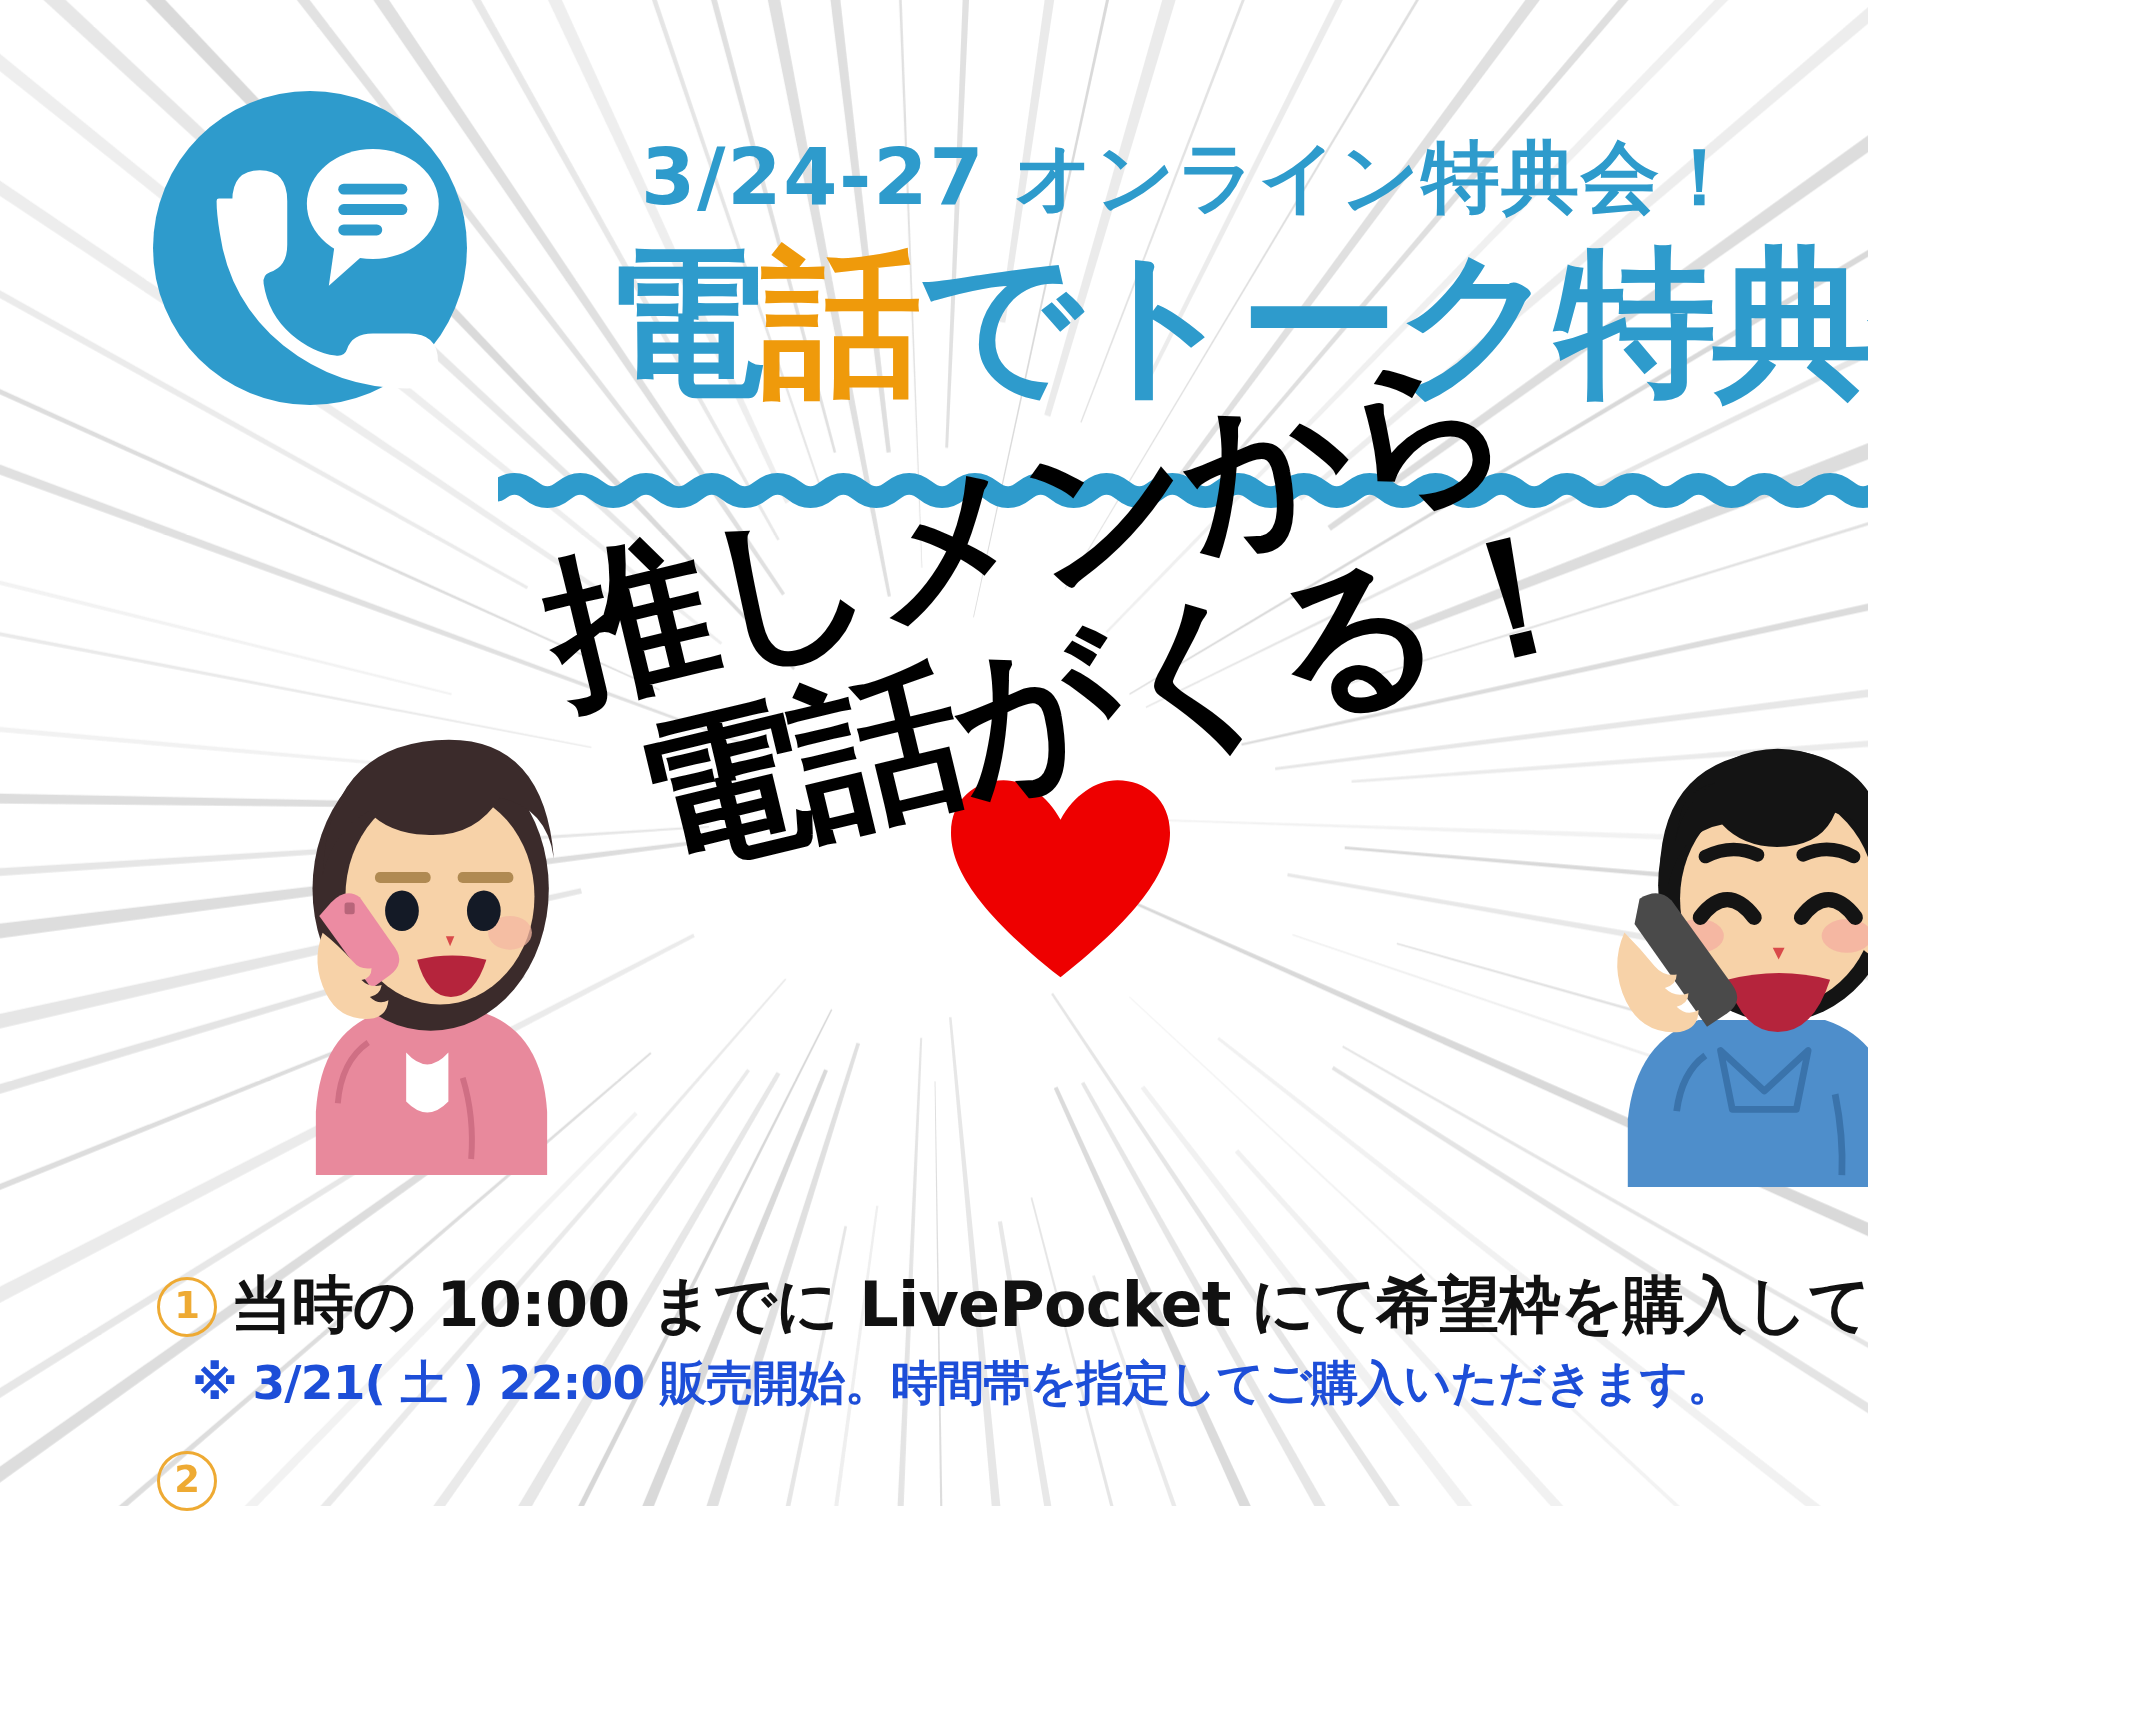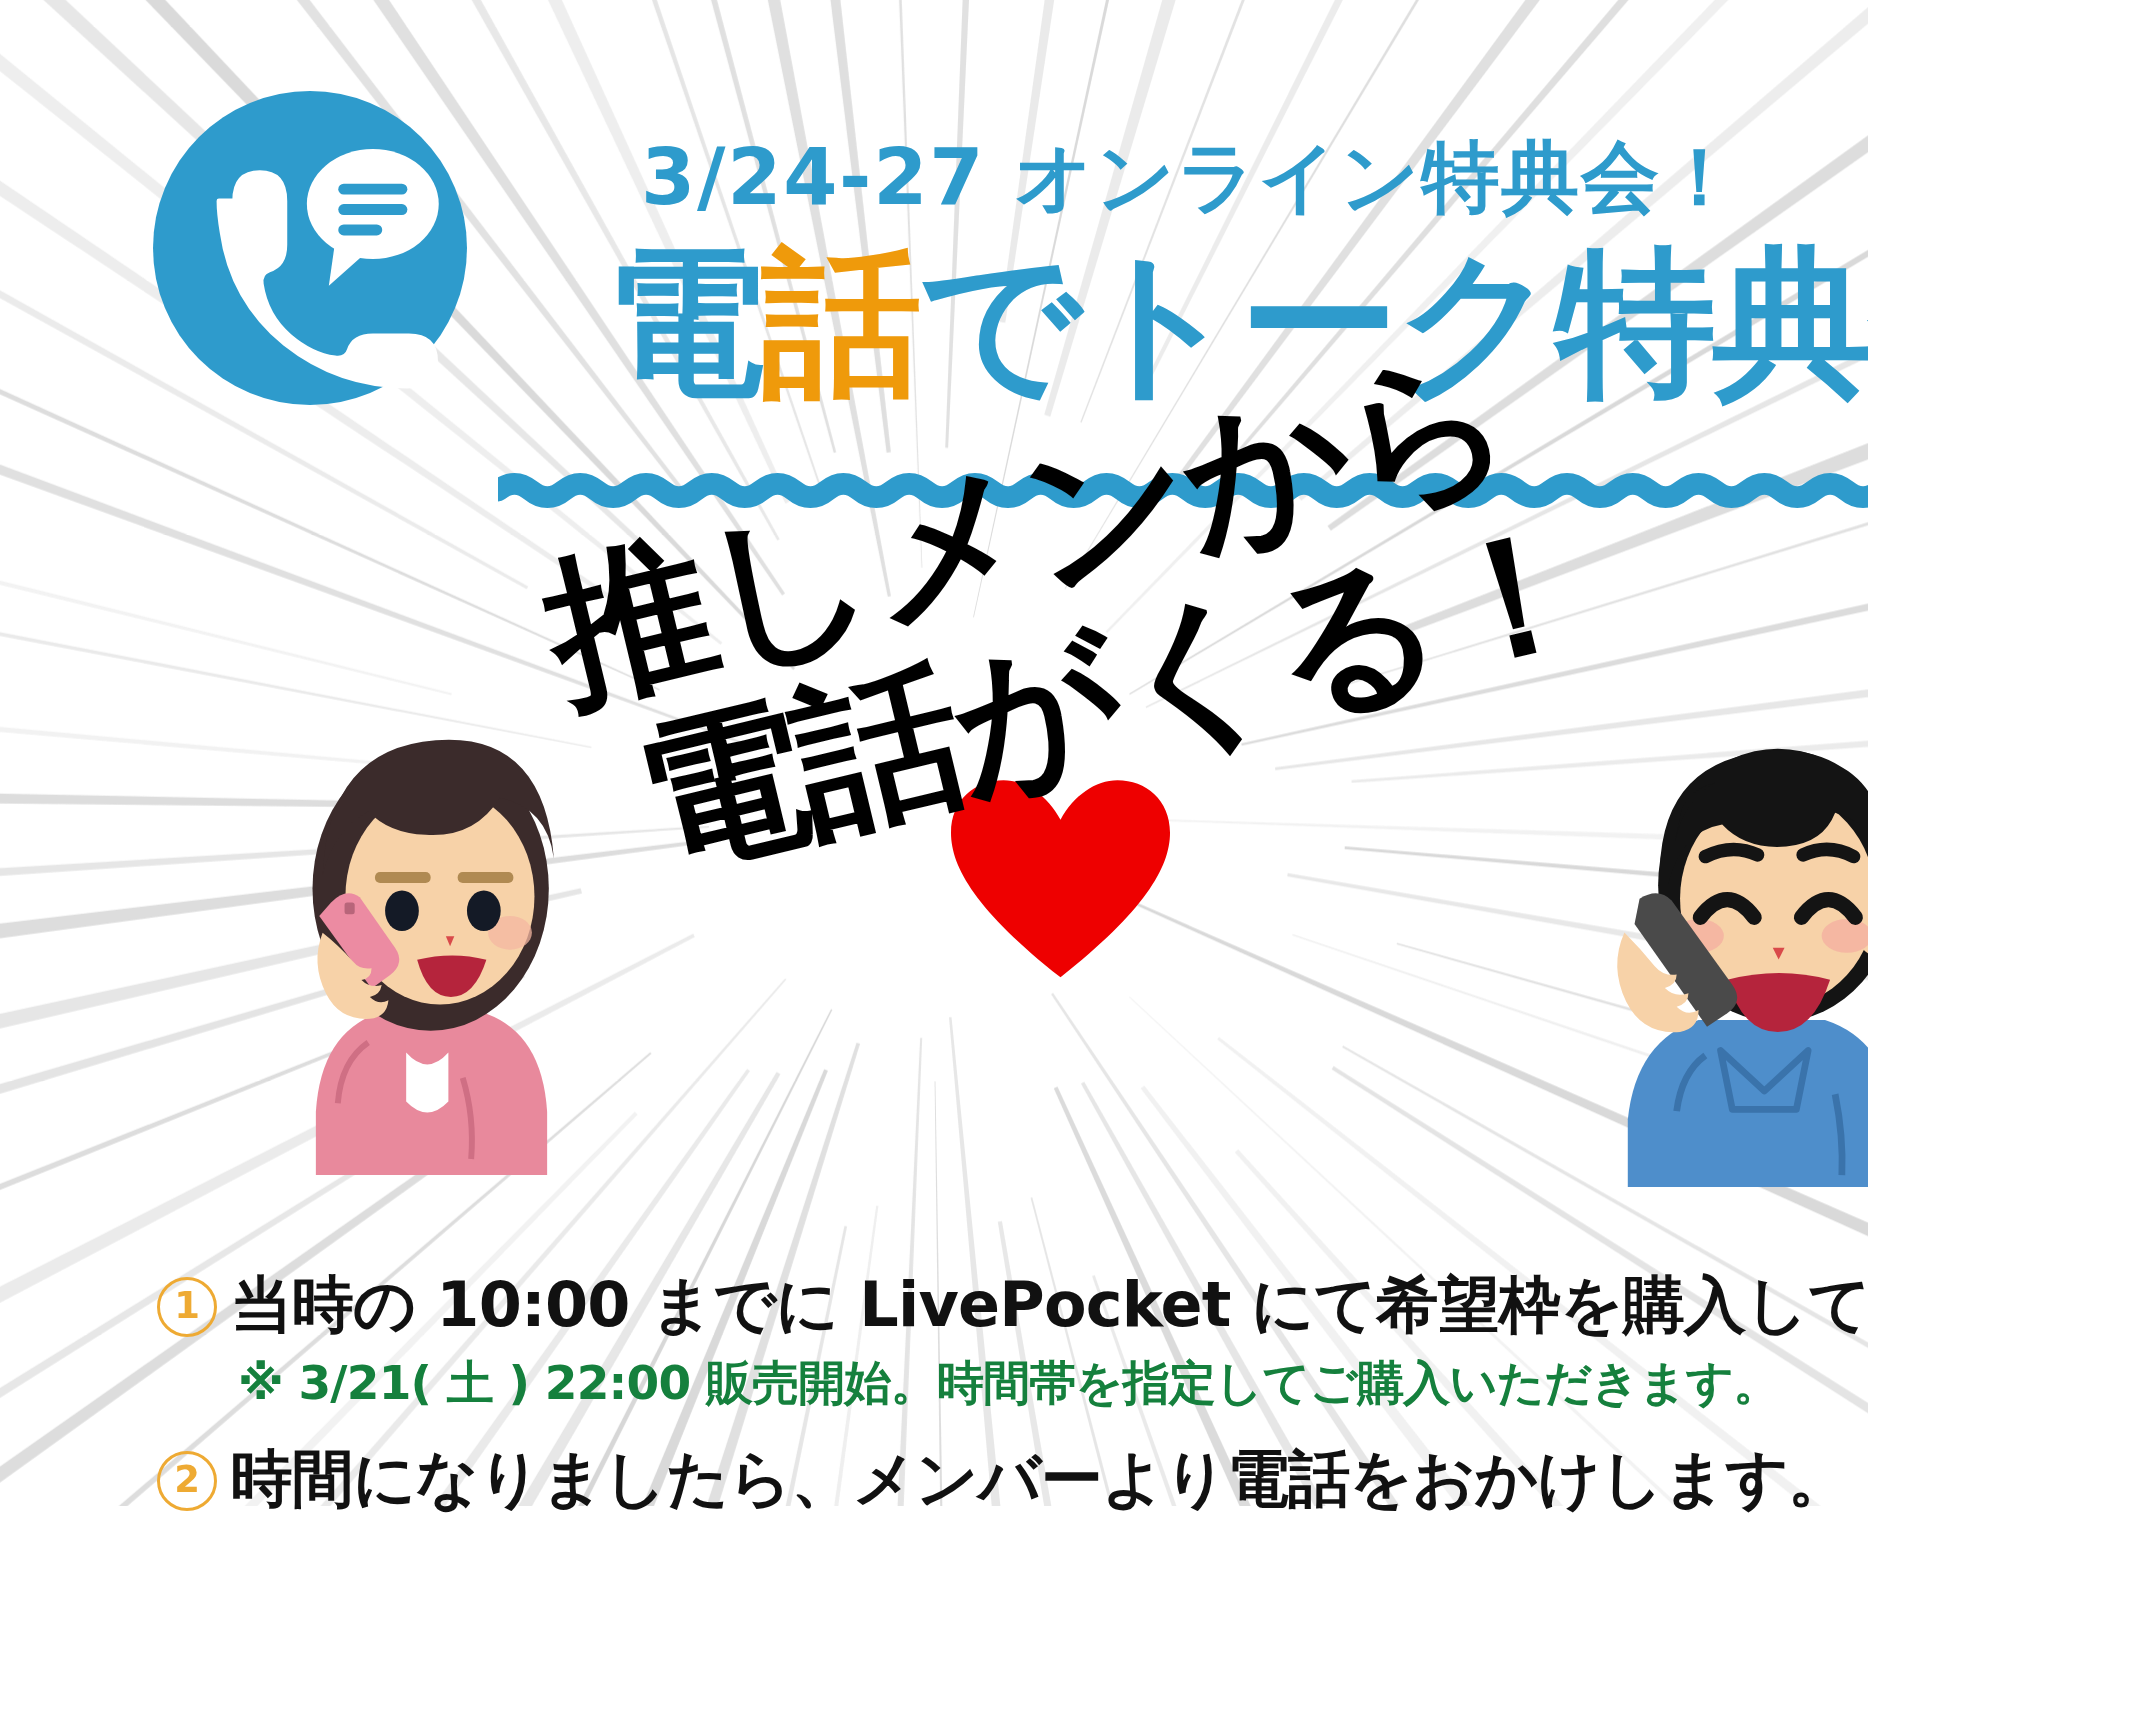--- a/index.html
+++ b/index.html
@@ -65,22 +65,22 @@
     flex:0 0 auto;width:54px;height:54px;border:3.4px solid #eeaa33;border-radius:50%;
     color:#eeaa33;font-size:37px;font-weight:bold;line-height:51px;text-align:center;
     margin-right:13.5px;margin-top:13.5px;
     font-family:"DejaVu Sans","Liberation Sans",sans-serif;
   }
   .step-main{
     font-size:62px;font-weight:bold;color:#111;white-space:nowrap;letter-spacing:-0.8px;
     font-family:"DejaVu Sans","Liberation Sans",sans-serif;
   }
   .step-note{
-    font-size:47px;font-weight:bold;color:#15803d;white-space:nowrap;letter-spacing:-0.8px;
-    margin-left:81px;margin-top:5px;margin-bottom:22px;
+    font-size:47px;font-weight:bold;color:#1d4ed8;white-space:nowrap;letter-spacing:-0.8px;
+    margin-left:35px;margin-top:5px;margin-bottom:22px;
     font-family:"DejaVu Sans","Liberation Sans",sans-serif;
   }
 </style>
 </head>
 <body>
 
 <div id="poster">
 
   <svg id="burst" viewBox="0 0 2552 2058" preserveAspectRatio="none">
     <defs>
@@ -281,21 +281,20 @@
   <div class="steps">
 
     <div class="step-row">
       <div class="step-num">1</div>
       <div class="step-main">当時の 10:00 までに LivePocket にて希望枠を購入してください。</div>
     </div>
     <div class="step-note">※ 3/21( 土 ) 22:00 販売開始。時間帯を指定してご購入いただきます。</div>
 
     <div class="step-row">
       <div class="step-num">2</div>
-      <div class="step-main">時間になりましたら、メンバーより電話をおかけします。</div>
     </div>
 
   </div>
 
   <svg class="heart-top" viewBox="0 0 100 92">
     <path d="M50 90 C 12 60 0 40 0 24 C 0 9 11 0 24 0 C 34 0 44 7 50 18
              C 56 7 66 0 76 0 C 89 0 100 9 100 24 C 100 40 88 60 50 90 Z" fill="#ee0000" opacity="0"></path>
   </svg>
 
 </div>

